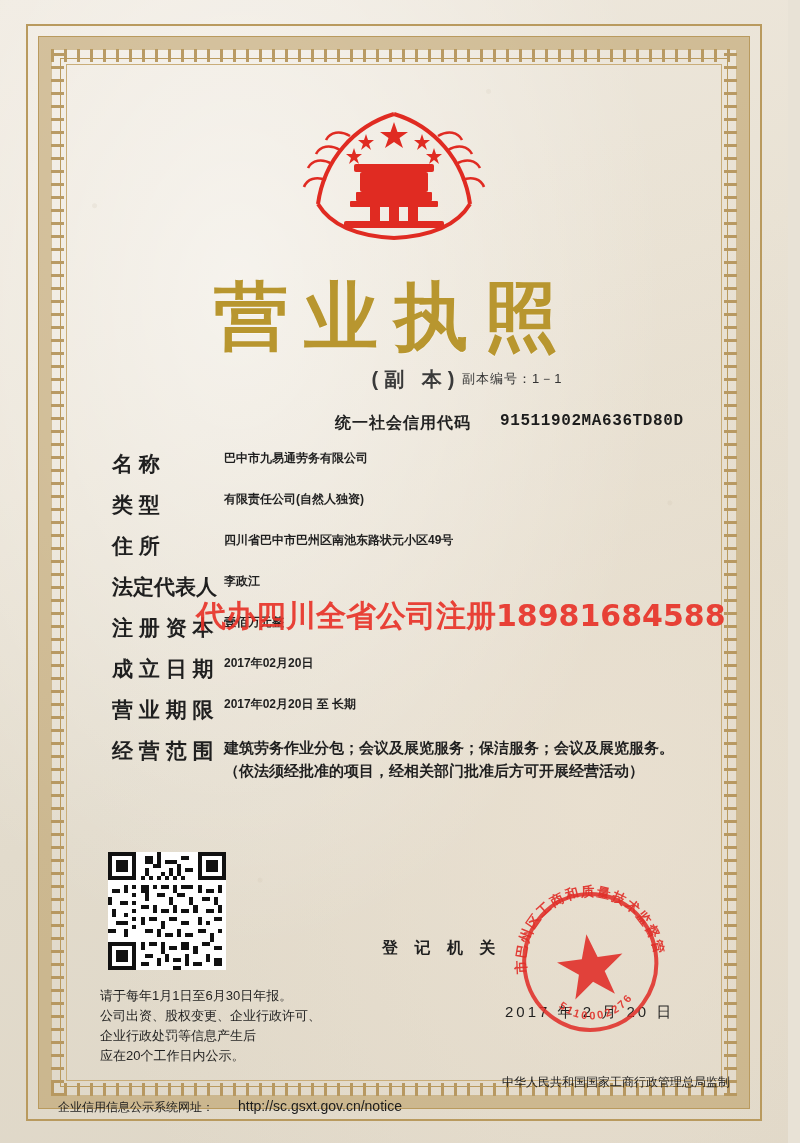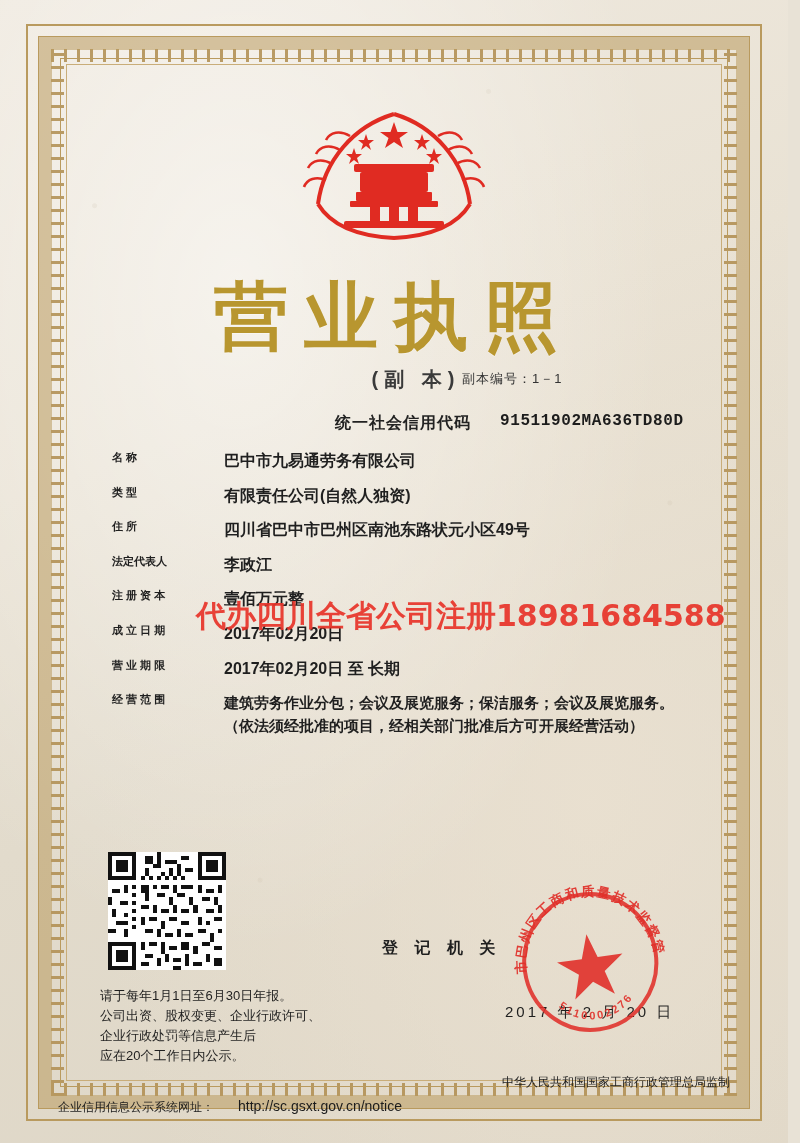--- a/index.html
+++ b/index.html
@@ -90,26 +90,26 @@
     position:absolute;left:500px;top:412px;
     font-family:Liberation Mono, monospace;
     font-size:16px;color:#1c1c1c;letter-spacing:.6px;font-weight:600;
   }
 
   
   .fields{position:absolute;left:112px;top:450px;width:600px;}
   .field{display:flex;margin-bottom:13px;}
   .f-label{
     width:112px;flex:0 0 112px;
-    font-size:11px;color:#1f1f1f;font-weight:600;
+    font-size:21px;color:#1f1f1f;font-weight:600;
     display:flex;justify-content:space-between;
   }
   .f-label.wide{letter-spacing:0;}
   .f-value{
-    font-size:16px;color:#1f1f1f;line-height:1.35;font-weight:600;
+    font-size:12px;color:#1f1f1f;line-height:1.35;font-weight:600;
   }
   .scope{width:460px;font-size:15px;line-height:1.5;}
 
   
   .ad-overlay{
     position:absolute;left:196px;top:596px;
     font-size:30px;font-weight:bold;letter-spacing:0px;
     color:#e8342a;opacity:.92;
     font-family:"DejaVu Sans","Liberation Sans",sans-serif;
     white-space:nowrap;

